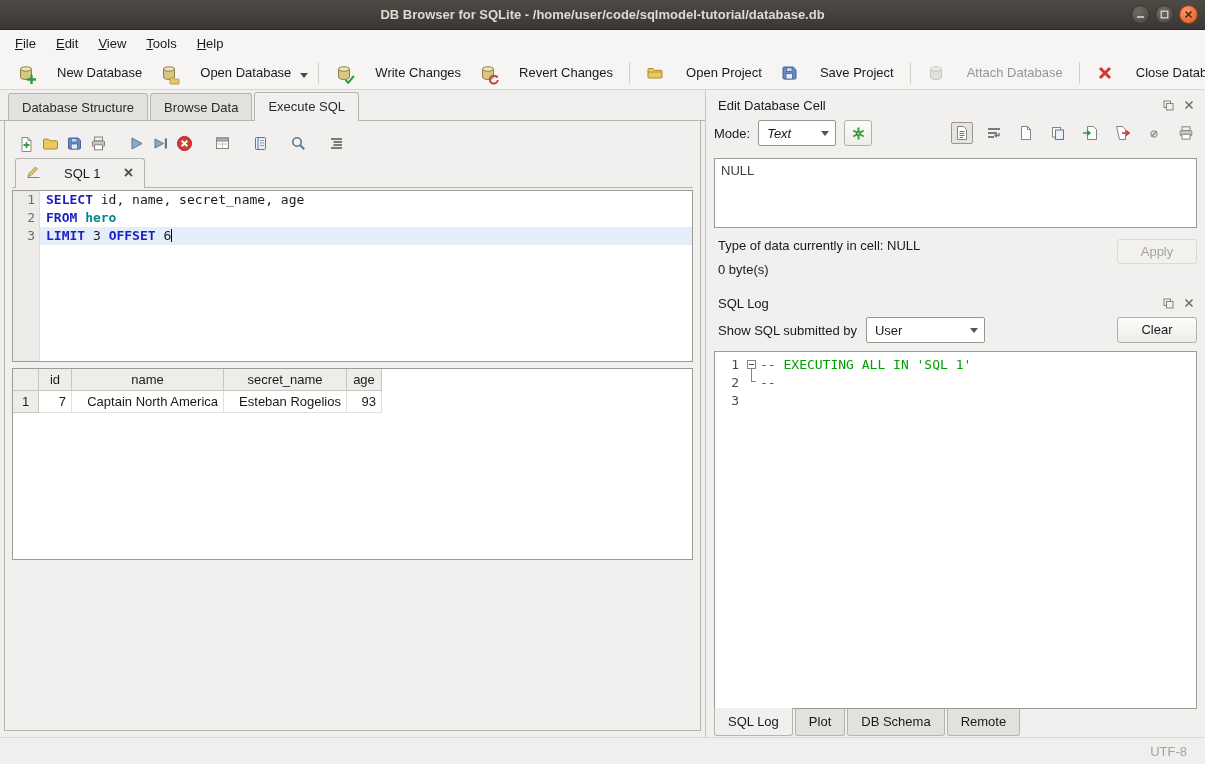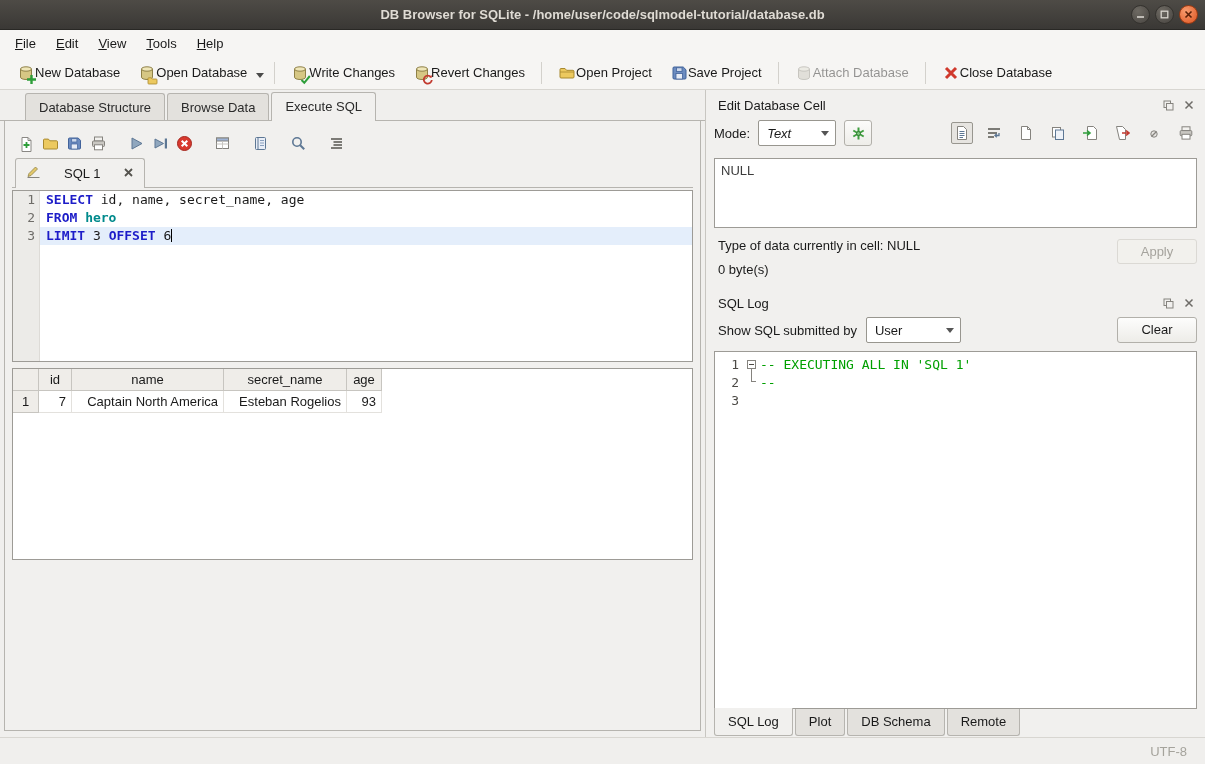--- a/index.html
+++ b/index.html
@@ -18,36 +18,36 @@
   .winbtn.close { background:radial-gradient(circle at 35% 30%, #f89c6f, #dd5420); border-color:#9c3a12; }
 
   
   .menubar { height:26px; background:#f6f5f3; display:flex; align-items:center; padding-left:5px; }
   .menu-item { display:inline-block; padding:4px 10px; }
   .menu-item::first-letter { text-decoration:underline; }
 
   
   .toolbar { height:34px; background:#f6f5f3; border-bottom:1px solid #d8d6d1;
              display:flex; align-items:center; padding:0 8px; }
-  .tbtn { display:flex; align-items:center; gap:0; padding:4px 9px; border-radius:3px; white-space:nowrap; }
+  .tbtn { display:flex; align-items:center; gap:22px; padding:4px 9px; border-radius:3px; white-space:nowrap; }
   .tbtn.disabled { opacity:.45; }
   .ticon { position:relative; width:18px; height:18px; flex:none; }
   .badge { position:absolute; right:-2px; bottom:-2px; width:11px; height:11px; }
   .tsep { width:1px; height:22px; background:#d3d1cc; margin:0 7px; flex:none; }
   .caret-btn { padding:6px 3px 4px 0; }
   .caret { width:0; height:0; border-left:4px solid transparent; border-right:4px solid transparent; border-top:5px solid #4a4a4a; display:inline-block; }
 
   
   .main { display:flex; height:647px; }
   .left { width:705px; flex:none; display:flex; flex-direction:column; }
   .right { width:500px; flex:none; border-left:1px solid #c8c6c1; background:#f1f0ee;
            display:flex; flex-direction:column; padding:0 8px; }
 
   
-  .main-tabs { display:flex; align-items:flex-end; height:31px; padding-left:25px; border-bottom:1px solid #b6b4af; }
+  .main-tabs { display:flex; align-items:flex-end; height:31px; padding-left:8px; border-bottom:1px solid #b6b4af; }
   .tab { padding:6px 13px 5px; background:#e3e1dd; border:1px solid #b6b4af; border-bottom:none;
          border-radius:3px 3px 0 0; margin-right:2px; color:#2a2a2a; }
   .tab.active { background:#f1f0ee; padding-bottom:7px; margin-bottom:-1px; font-weight:normal; }
 
   .left-frame { flex:1; margin:0 4px 6px 4px; border:1px solid #b6b4af; border-top:none;
                 background:#f1f0ee; padding:6px 7px; display:flex; flex-direction:column; }
 
   
   .sql-toolbar { display:flex; align-items:center; height:32px; padding:2px 2px; flex:none; }
   .mini { width:24px; height:24px; display:flex; align-items:center; justify-content:center; border-radius:3px; }
@@ -87,21 +87,21 @@
   
   .dock-header { height:26px; display:flex; align-items:center; padding:6px 0 2px 4px; flex:none; }
   .dock-title { flex:1; }
   .dockbtn { width:16px; height:16px; margin-left:5px; display:flex; align-items:center; justify-content:center; }
 
   .mode-row { display:flex; align-items:center; gap:8px; margin:4px 0 12px; flex:none; }
   .combo { height:26px; background:#fff; border:1px solid #98968f; border-radius:2px;
            display:flex; align-items:center; justify-content:space-between; padding:0 6px 0 8px; }
   .combo .caret { border-top-color:#555; }
   .w-mode { width:78px;font-style:italic; }
-  .w-user { width:95px; }
+  .w-user { width:119px; }
   .iconbtn { width:28px; height:26px; border:1px solid #b2b0aa; border-radius:3px;
              background:linear-gradient(#fcfbfa,#eeede9); display:flex; align-items:center; justify-content:center; }
   .icon-strip { margin-left:auto; display:flex; align-items:center; gap:10px; }
   .sicon { width:22px; height:22px; display:flex; align-items:center; justify-content:center; border-radius:2px; }
   .sicon.selected { border:1px solid #98968f; background:#e6e4e0; }
 
   .celledit { height:70px; border:1px solid #9d9b96; background:#fff; padding:4px 6px; flex:none; color:#3c3c3c; }
 
   .cellinfo { position:relative; margin-top:10px; height:50px; flex:none; padding-left:4px; }
   .cellinfo .l1 { margin-bottom:9px; }

